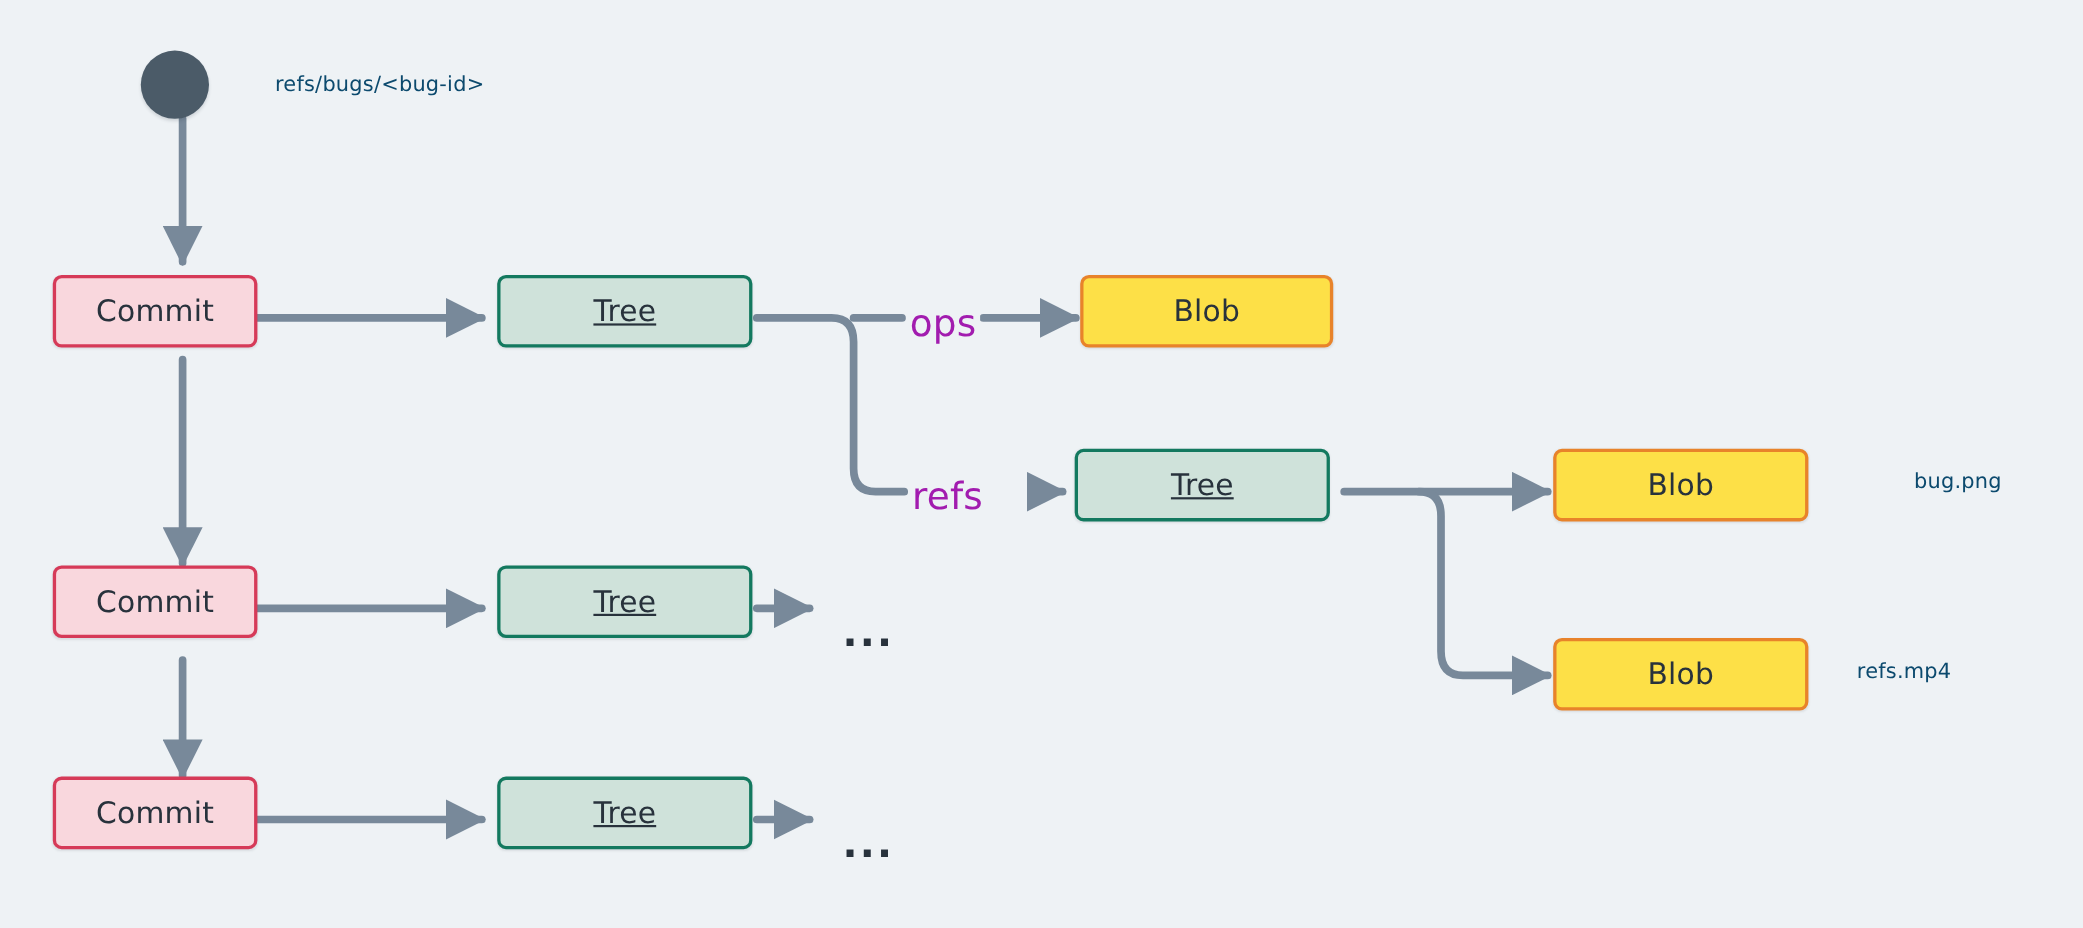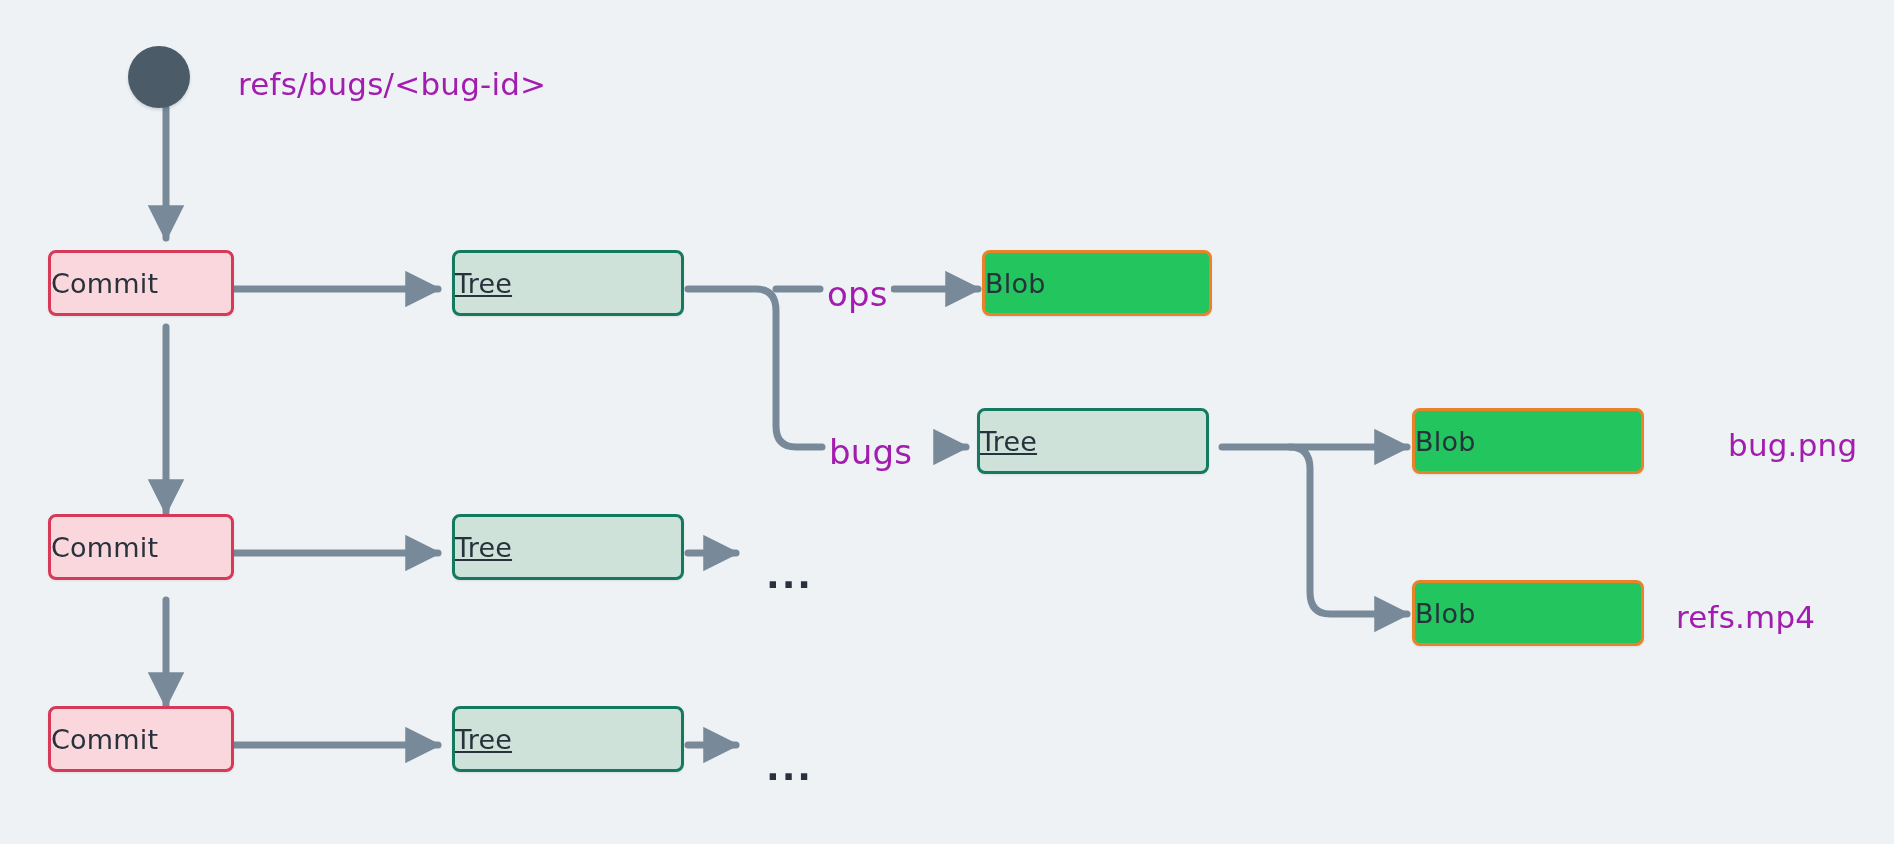--- a/index.html
+++ b/index.html
@@ -25,57 +25,59 @@
     width: 1894px;
     height: 844px;
     pointer-events: none;
   }
 
   .node {
     position: absolute;
     box-sizing: border-box;
     display: flex;
     align-items: center;
+    justify-content: center;
     border-radius: 8px;
     border-width: 3px;
     border-style: solid;
     font-size: 27px;
     letter-spacing: 0.2px;
     color: #28323c;
     box-shadow: 0 1px 2px rgba(40,50,60,0.10);
   }
   .node.commit {
     background: #f9d7dd;
     border-color: #d63a58;
   }
   .node.tree {
     background: #cfe2da;
     border-color: #13795f;
     text-decoration: underline;
   }
   .node.blob {
-    background: #22c55e;
+    background: #fde047;
     border-color: #e8832a;
   }
 
   .startdot {
     position: absolute;
     width: 62px;
     height: 62px;
     border-radius: 50%;
     background: #4b5b68;
     box-shadow: 0 2px 3px rgba(40,50,60,0.16);
   }
 
   .label {
     position: absolute;
-    font-size: 31px;
-    color: #a21caf;
+    font-size: 19px;
+    color: #0c4a6e;
     white-space: nowrap;
     letter-spacing: 0.2px;
+    margin-left: 12px;
   }
   .edge-label {
     position: absolute;
     font-size: 34px;
     color: #a21caf;
     background: #eef2f5;
     white-space: nowrap;
     padding: 0 3px;
     letter-spacing: 0.2px;
   }
@@ -146,21 +148,21 @@
     <span>Tree</span>
   </div>
   <div class="node tree" style="left:452px; top:514px; width:232px; height:66px;">
     <span>Tree</span>
   </div>
   <div class="node tree" style="left:452px; top:706px; width:232px; height:66px;">
     <span>Tree</span>
   </div>
 
   <div class="edge-label" style="left:824px; top:274px;">ops</div>
-  <div class="edge-label" style="left:826px; top:432px;">bugs</div>
+  <div class="edge-label" style="left:826px; top:432px;">refs</div>
 
   <div class="node blob" style="left:982px; top:250px; width:230px; height:66px;">
     <span>Blob</span>
   </div>
 
   <div class="node tree" style="left:977px; top:408px; width:232px; height:66px;">
     <span>Tree</span>
   </div>
 
   <div class="node blob" style="left:1412px; top:408px; width:232px; height:66px;">

